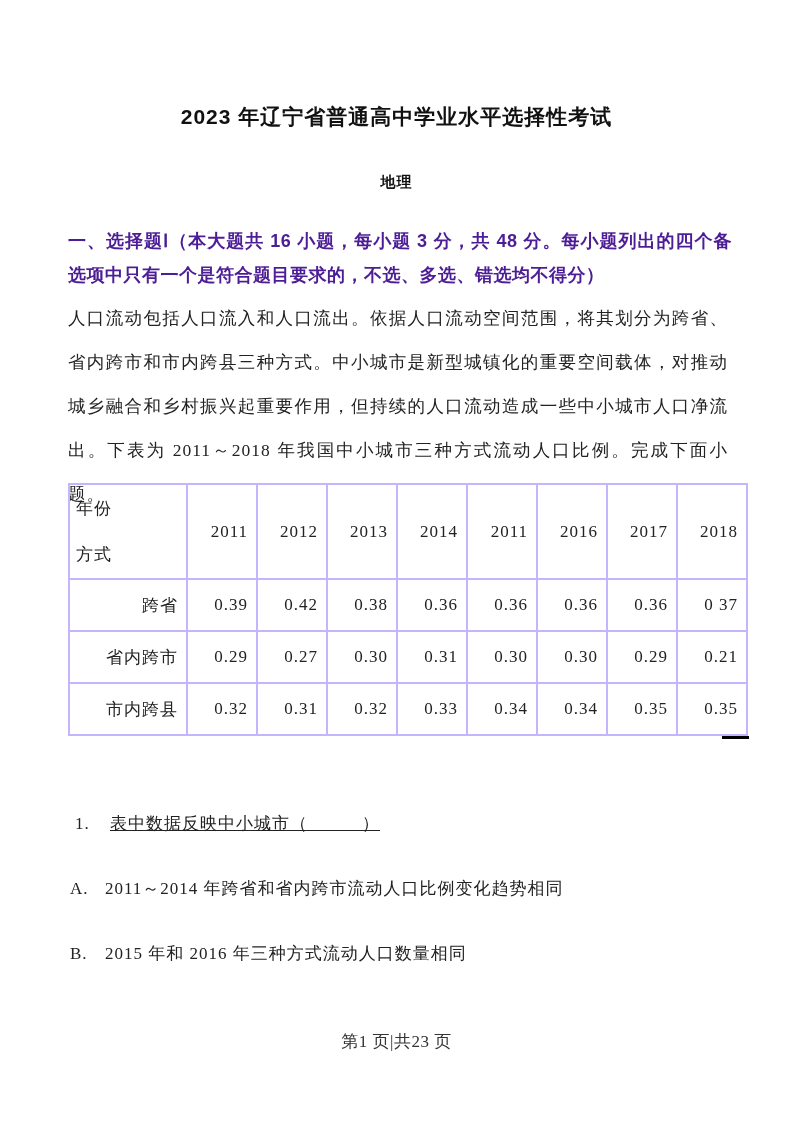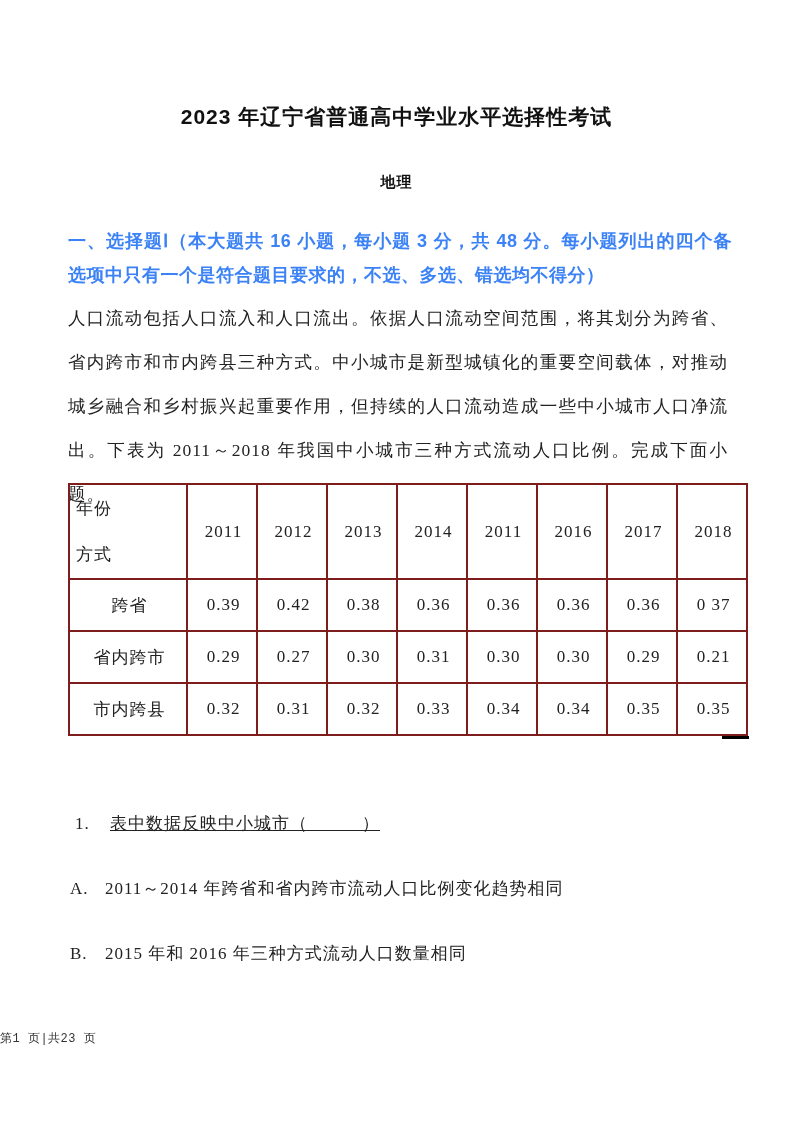--- a/index.html
+++ b/index.html
@@ -35,45 +35,45 @@
   }
   .section-heading {
     position: absolute;
     top: 224px; left: 68px; width: 664px;
     font-family: "Liberation Sans", sans-serif;
     font-weight: bold;
     font-size: 18px;
     line-height: 34px;
     text-align: justify;
     letter-spacing: 0.5px;
-    color: #3b82f6;
+    color: #4c1d95;
   }
   .passage {
     position: absolute;
     top: 296px; left: 68px; width: 660px;
     font-size: 17.5px;
     line-height: 44px;
     text-align: justify;
     letter-spacing: 1px;
     color: #222;
   }
   table.data-table {
     position: absolute;
     top: 483px; left: 68px;
     border-collapse: collapse;
     table-layout: fixed;
     width: 678px;
     font-size: 17px;
     color: #222;
   }
   table.data-table td {
-    border: 2px solid #7f1d1d;
-    padding: 2px 2px 2px 5px;
+    border: 2px solid #c4b5fd;
+    padding: 2px 8px 2px 5px;
     vertical-align: middle;
-    text-align: center;
+    text-align: right;
     letter-spacing: 1px;
   }
   table.data-table tr.header-row td { height: 95px; }
   table.data-table tr.body-row td { height: 52px; }
   .corner-cell { position: relative; }
   .corner-top { position: absolute; top: 12px; left: 6px; }
   .corner-bottom { position: absolute; bottom: 12px; left: 6px; }
   .artifact-line {
     position: absolute;
     top: 736px; left: 722px;
@@ -89,24 +89,24 @@
     white-space: nowrap;
   }
   .q-num { display: inline-block; min-width: 35px; }
   .opt-label { display: inline-block; min-width: 35px; }
   .q1 { top: 812px; text-decoration: underline; }
   .optA { top: 877px; left: 70px; }
   .optB { top: 942px; left: 70px; }
   .footer {
     position: absolute;
     top: 1030px; left: 0; width: 100%;
-    font-size: 12px;
+    text-align: center;
+    font-size: 17px;
     color: #333;
     letter-spacing: 0.5px;
-    font-family: Liberation Mono, monospace;
   }
 </style>
 </head>
 <body>
 
 <div class="page">
 
   <div class="doc-title">2023 年辽宁省普通高中学业水平选择性考试</div>
 
   <div class="doc-subject">地理</div>

